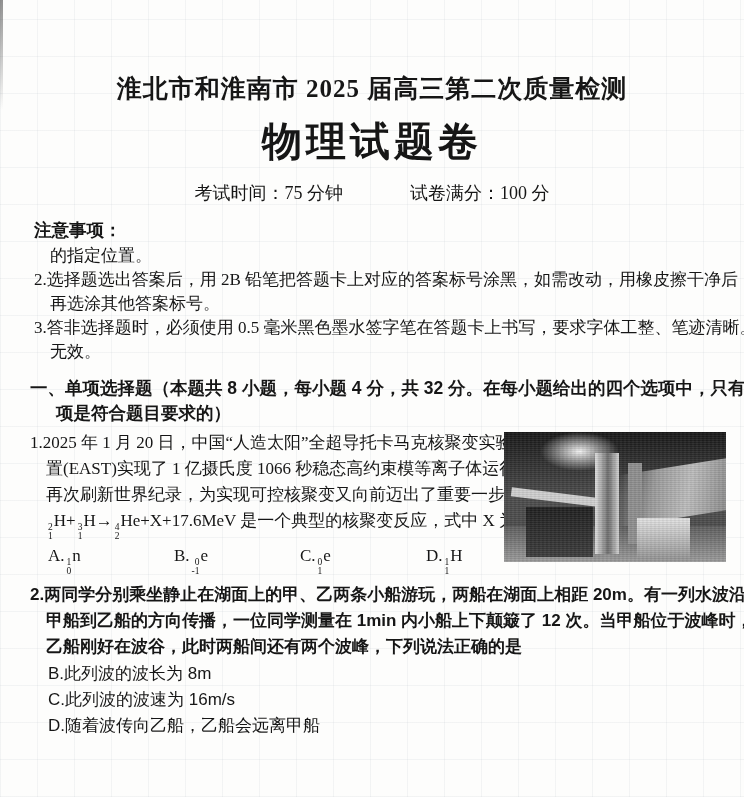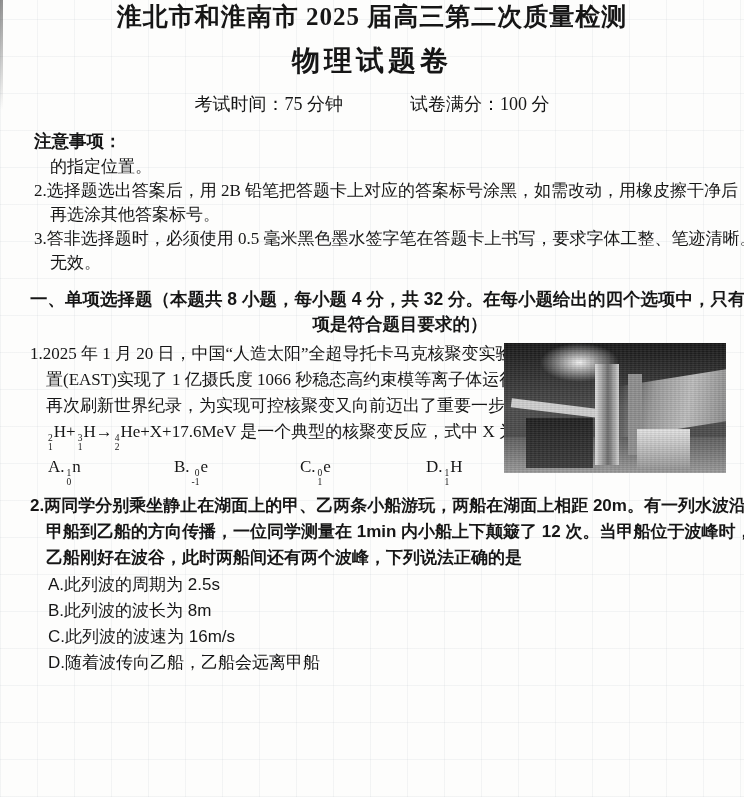--- a/index.html
+++ b/index.html
@@ -19,38 +19,38 @@
     background:
       repeating-linear-gradient(90deg, rgba(165,175,185,.12) 0 1px, transparent 1px 37px),
       repeating-linear-gradient(0deg,  rgba(165,175,185,.12) 0 1px, transparent 1px 37px);
   }
   .scan-edge {
     position: absolute; left: 0; top: 0; width: 3px; height: 110px;
     background: linear-gradient(180deg, rgba(55,55,55,.55), rgba(55,55,55,0));
     pointer-events: none;
   }
 
-  header { position: relative; text-align: center; }
+  header { position: relative; padding-top: 72px; text-align: center; }
   .t1 { font-size: 25px; font-weight: 700; letter-spacing: 1px; }
-  .t2 { font-size: 28px; font-weight: 900; letter-spacing: 4px; margin-top: 9px; }
+  .t2 { font-size: 40px; font-weight: 900; letter-spacing: 4px; margin-top: 9px; }
   .info { margin-top: 12px; font-size: 18px; }
   .info .gap { display: inline-block; width: 58px; }
 
   .line { white-space: nowrap; }
 
   .notices { position: relative; margin: 13px 0 12px 34px; font-size: 17px; line-height: 24px; }
   .nhead { font-family: "Liberation Sans", sans-serif; font-weight: 700; font-size: 17.5px; margin-bottom: 2px; }
   .notices .l2 { padding-left: 16px; }
 
   .section-head {
     position: relative; margin: 5px 0 0 30px;
     font-family: "Liberation Sans", sans-serif; font-weight: 700;
     font-size: 17.5px; line-height: 25px;
   }
-  .section-head .l2 { padding-left: 26px; text-align: center; }
+  .section-head .l2 { padding-left: 26px; }
 
   .q1 { position: relative; margin: 4px 18px 0 30px; font-size: 17px; line-height: 26px; }
   .q1 .cont { padding-left: 16px; }
   .q1 .options { display: flex; padding-left: 18px; margin-top: 2px; }
   .q1 .opt { width: 126px; white-space: nowrap; }
   .q1 .opt:last-child { width: auto; }
 
   
   .pre {
     display: inline-flex; flex-direction: column; align-items: flex-end;
@@ -170,18 +170,17 @@
             <i>1</i>
             <i>1</i>
           </span><span>H</span></span>
     </div>
   </section>
 
   <section class="q2">
     <div class="line stem">2.两同学分别乘坐静止在湖面上的甲、乙两条小船游玩，两船在湖面上相距 20m。有一列水波沿</div>
     <div class="line stem cont">甲船到乙船的方向传播，一位同学测量在 1min 内小船上下颠簸了 12 次。当甲船位于波峰时，</div>
     <div class="line stem cont">乙船刚好在波谷，此时两船间还有两个波峰，下列说法正确的是</div>
-    <div class="line optline">A.此列波的周期为 2.5s</div>
     <div class="line optline">B.此列波的波长为 8m</div>
     <div class="line optline">C.此列波的波速为 16m/s</div>
     <div class="line optline">D.随着波传向乙船，乙船会远离甲船</div>
   </section>
 </div>
 
 </body></html>

